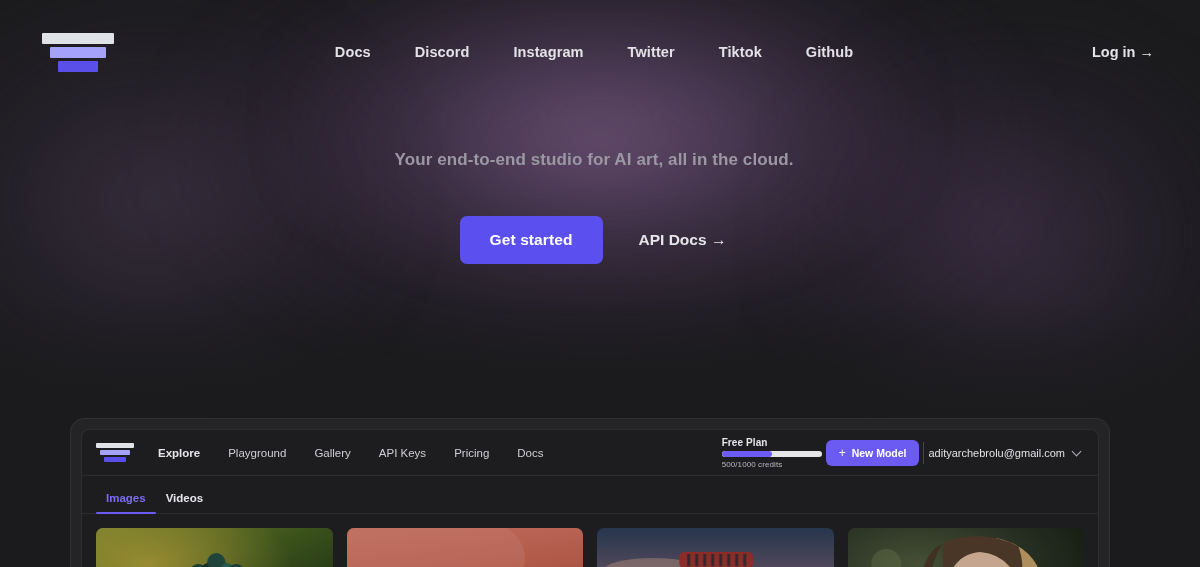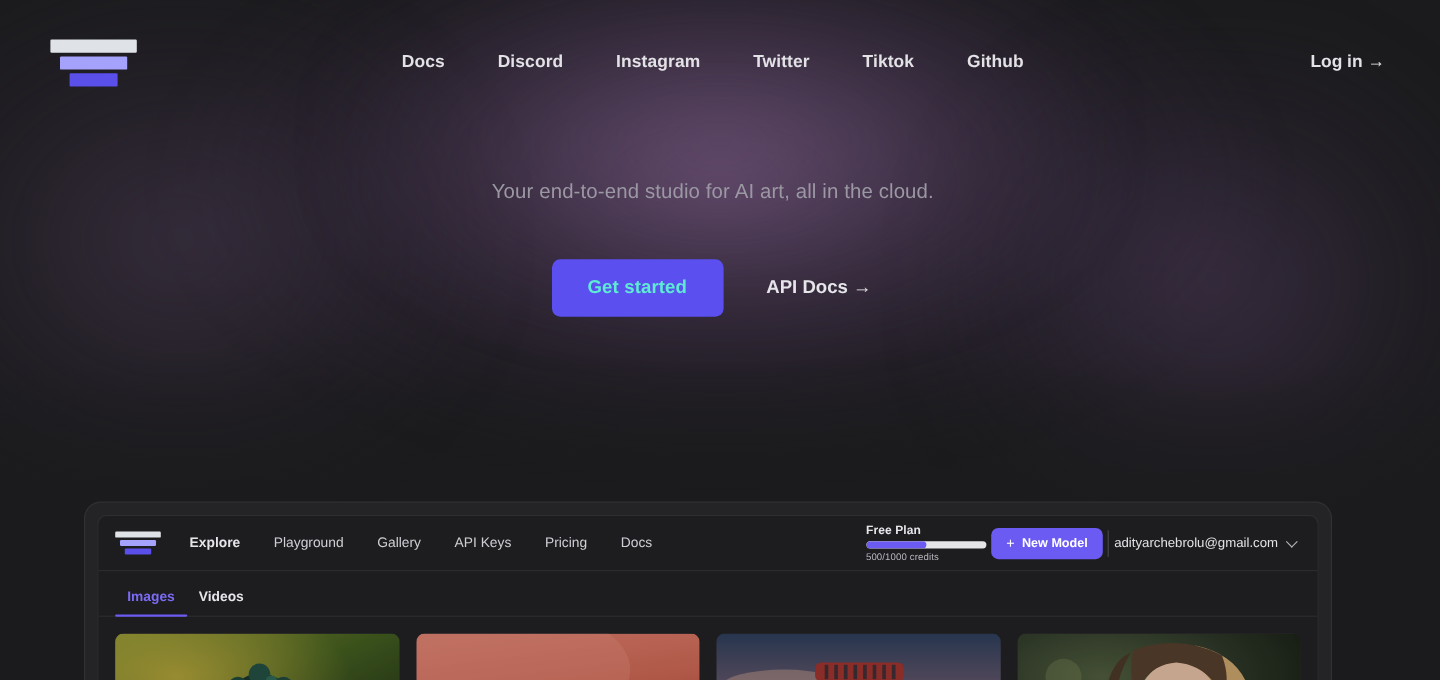--- a/index.html
+++ b/index.html
@@ -148,35 +148,35 @@
     font-size: 74px;
     line-height: 1.02;
     font-weight: 700;
     letter-spacing: -2.2px;
     color: #cdcdd4;
     text-shadow: 0 2px 26px rgba(0,0,0,0.35);
   }
   .hero-sub {
     margin-top: 40px;
     font-size: 17px;
-    font-weight: 400;
+    font-weight: 700;
     color: #9b98a4;
     letter-spacing: 0.1px;
     text-align: center;
   }
   .hero-actions {
     margin-top: 46px;
     display: flex;
     justify-content: center;
     align-items: center;
     gap: 34px;
   }
   .btn-primary {
     background: #5b4ff0;
-    color: #5eead4;
+    color: #ffffff;
     font-size: 15.5px;
     font-weight: 700;
     border: none;
     border-radius: 7px;
     padding: 15px 30px;
     cursor: pointer;
     font-family: inherit;
     letter-spacing: 0.1px;
   }
   .btn-ghost {

